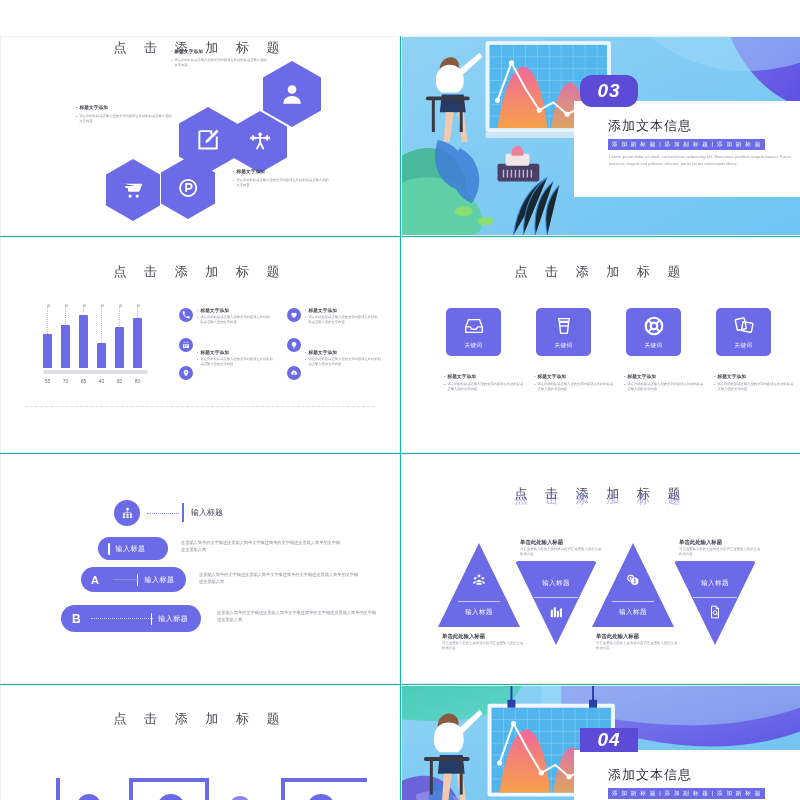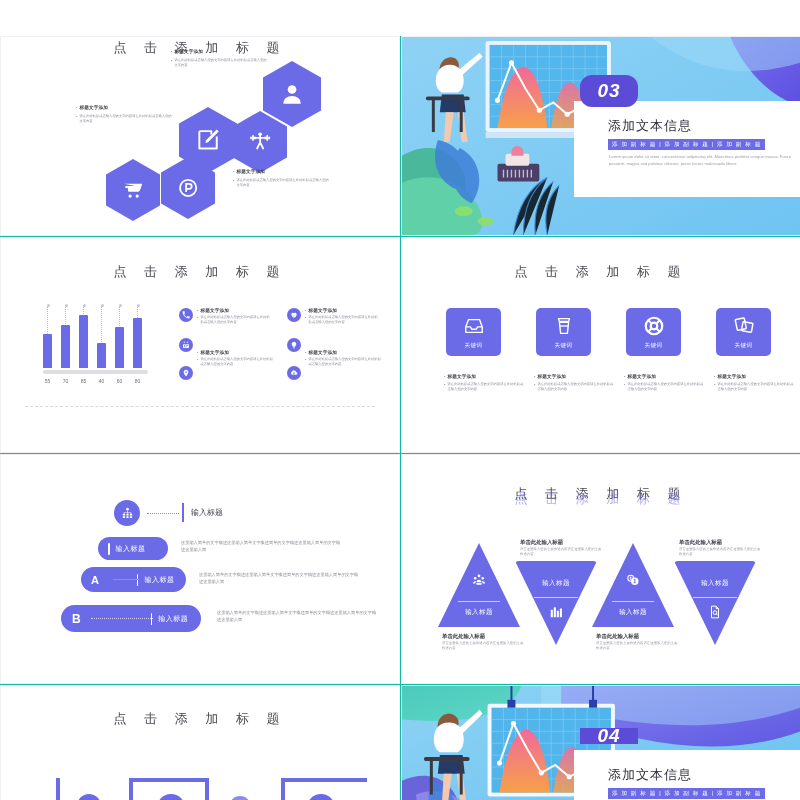--- a/index.html
+++ b/index.html
@@ -734,20 +734,20 @@
 
           <g transform="translate(96,136)">
             <circle cx="12" cy="10" r="11" fill="#53b6ec"></circle>
             <path d="M2 10a10 10 0 0120 0z" fill="#f07f9e"></path>
             <circle cx="34" cy="12" r="9" fill="#49b89b"></circle>
           </g>
         </svg>
       </div>
 
       <div class="whitepanel" style="left:172px; top:64px; width:228px; height:90px;"></div>
-      <div class="numbadge" style="left:178px; top:42px; width:58px; height:16px;">04</div>
+      <div class="numbadge" style="left:178px; top:42px; width:58px; height:24px;">04</div>
       <div class="cov-title" style="left:206px; top:80px;">添加文本信息</div>
       <div class="cov-sub" style="left:206px; top:102px;">添 加 副 标 题 | 添 加 副 标 题 | 添 加 副 标 题</div>
       <div class="cov-body" style="left:207px; top:116px;">Lorem ipsum dolor sit amet, consectetuer adipiscing elit. Maecenas porttitor</div>
     </div>
   </div>
 
 </div>
 
 </body></html>

